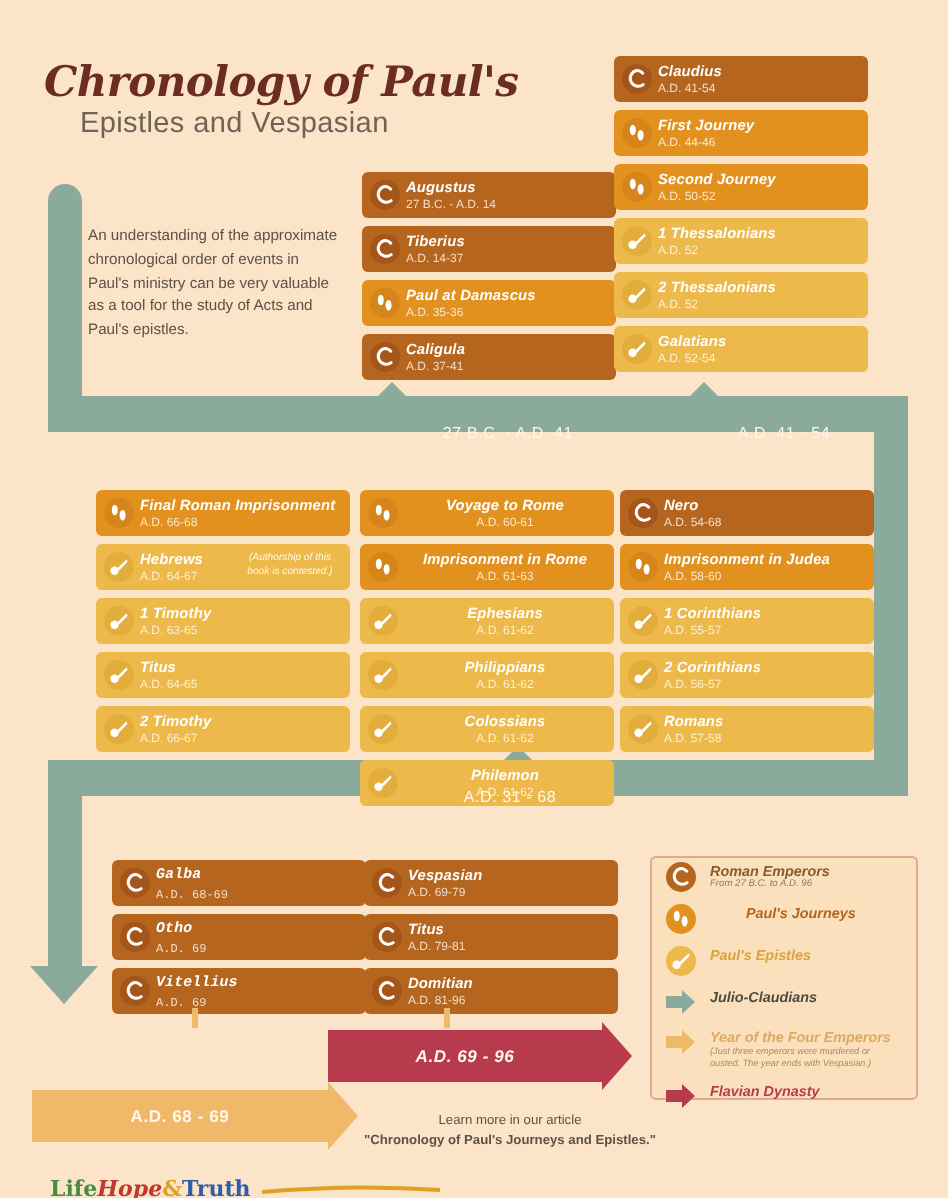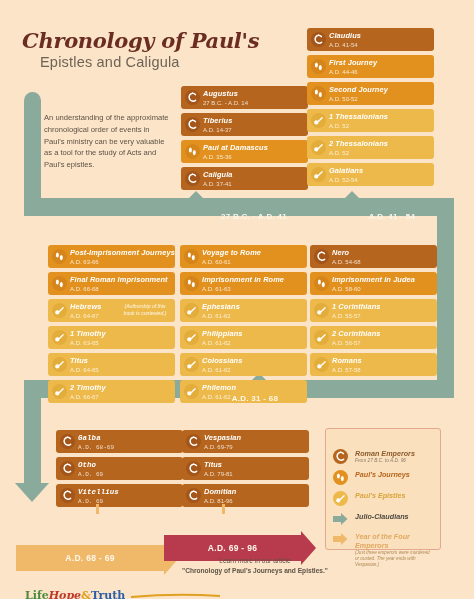--- a/index.html
+++ b/index.html
@@ -89,21 +89,21 @@
     display: flex; align-items: center; justify-content: center;
   }
   .emperor .ico { background: #a3551a; }
   .journey .ico { background: #d6851a; }
   .epistle .ico { background: #e3ad3c; }
   .ico svg { display: block; }
 
   
   .dateband {
     position: absolute; height: 36px;
-    color: #fff7ea; font-size: 8px; font-weight: bold;
+    color: #fff7ea; font-size: 8px; font-weight: normal;
     display: flex; align-items: center; justify-content: center;
     letter-spacing: .3px;
   }
 
   
   .barrow {
     position: absolute; height: 26px;
     display: flex; align-items: center; justify-content: center;
     color: #fff7ea; font-size: 8.5px; font-weight: bold; letter-spacing: .3px; margin-top: 35px;
   }
@@ -117,23 +117,23 @@
   .arrow-tan .tip  { border-left: 15px solid #f0b96a; }
   .arrow-red  { background: #b73b4c; }
   .arrow-red .tip  { border-left: 15px solid #b73b4c; }
 
   
   .tanstem { position: absolute; background: #f0b96a; width: 3px; }
 
   
   .legend {
     position: absolute; left: 325px; top: 428px;
-    width: 116px; height: 122px;
+    width: 134px; height: 122px;
     background: #fbe0bd; border: 1px solid #e2a98e;
-    border-radius: 3px; padding: 20px 7px;
+    border-radius: 3px; padding: 2px 7px;
   }
   .lrow { display: flex; align-items: flex-start; margin-bottom: 6px; }
   .lrow .lic { width: 20px; flex: 0 0 20px; display: flex; align-items: center; }
   .lrow .lic .circ {
     width: 15px; height: 15px; border-radius: 50%;
     display: flex; align-items: center; justify-content: center;
   }
   .lrow .ltxt { padding-left: 2px; }
   .lname { font-size: 7.2px; font-weight: bold; font-style: italic; line-height: 9px; }
   .lsub  { font-size: 4.8px; line-height: 6px; color: #8a7a68; font-style: italic; }
@@ -147,21 +147,21 @@
     text-align: center; font-size: 6.6px; line-height: 10px; color: #5d5247;
   }
   .footnote .fn2 { font-weight: bold; }
 </style>
 </head>
 <body>
 
 <div id="page">
 
   <div class="title">Chronology of Paul's</div>
-  <div class="subtitle">Epistles and Caligula</div>
+  <div class="subtitle">Epistles and Vespasian</div>
 
   <div class="teal teal-v1"></div>
   <div class="teal teal-band1"></div>
   <div class="teal teal-v2"></div>
   <div class="teal teal-band2"></div>
   <div class="teal teal-v3"></div>
   <div class="teal-arrow"></div>
 
   <div class="notch" style="left:189px; top:191px;"></div>
   <div class="notch" style="left:345px; top:191px;"></div>
@@ -278,30 +278,20 @@
   <div class="dateband" style="left:330px; top:198px; width:124px;">A.D. 41 - 54</div>
 
   <div class="col" id="t2-left" style="left:48px;  top:245px;">
       <div class="item journey">
         <span class="ico">
           <svg width="11" height="11" viewBox="0 0 11 11">
             <ellipse cx="3.4" cy="4" rx="1.5" ry="2.6" fill="#fff"></ellipse>
             <ellipse cx="7.3" cy="6.6" rx="1.5" ry="2.6" fill="#fff"></ellipse>
           </svg>
         </span>
-        <div class="nm">Post-Imprisonment Journeys</div>
-        <div class="dt">A.D. 63-66</div>
-      </div>
-      <div class="item journey">
-        <span class="ico">
-          <svg width="11" height="11" viewBox="0 0 11 11">
-            <ellipse cx="3.4" cy="4" rx="1.5" ry="2.6" fill="#fff"></ellipse>
-            <ellipse cx="7.3" cy="6.6" rx="1.5" ry="2.6" fill="#fff"></ellipse>
-          </svg>
-        </span>
         <div class="nm">Final Roman Imprisonment</div>
         <div class="dt">A.D. 66-68</div>
       </div>
       <div class="item epistle">
         <span class="ico">
           <svg width="11" height="11" viewBox="0 0 11 11">
             <circle cx="3.3" cy="7.4" r="2.1" fill="#fff"></circle>
             <path d="M4.6 6.2 L9.2 1.7 L9.8 2.9 L5.6 7.3 Z" fill="#fff"></path>
           </svg>
         </span>
@@ -333,21 +323,21 @@
         <span class="ico">
           <svg width="11" height="11" viewBox="0 0 11 11">
             <circle cx="3.3" cy="7.4" r="2.1" fill="#fff"></circle>
             <path d="M4.6 6.2 L9.2 1.7 L9.8 2.9 L5.6 7.3 Z" fill="#fff"></path>
           </svg>
         </span>
         <div class="nm">2 Timothy</div>
         <div class="dt">A.D. 66-67</div>
       </div>
     </div>
-  <div class="col" id="t2-mid" style="left:180px; top:245px;">
+  <div class="col" id="t2-mid" style="left:180px; top:245px;text-align:center;">
       <div class="item journey">
         <span class="ico">
           <svg width="11" height="11" viewBox="0 0 11 11">
             <ellipse cx="3.4" cy="4" rx="1.5" ry="2.6" fill="#fff"></ellipse>
             <ellipse cx="7.3" cy="6.6" rx="1.5" ry="2.6" fill="#fff"></ellipse>
           </svg>
         </span>
         <div class="nm">Voyage to Rome</div>
         <div class="dt">A.D. 60-61</div>
       </div>
@@ -522,21 +512,21 @@
       </div>
     </div>
 
   <div class="tanstem" style="left:96px;  top:504px; height:10px;"></div>
   <div class="tanstem" style="left:222px; top:504px; height:10px;"></div>
 
   <div class="barrow arrow-tan" style="left:16px; top:510px; width:148px;">
     <span>A.D. 68 - 69</span>
     <span class="tip"></span>
   </div>
-  <div class="barrow arrow-red" style="left:164px; top:500px; width:137px;">
+  <div class="barrow arrow-red" style="left:164px; top:480px; width:137px;font-style:italic;">
     <span>A.D. 69 - 96</span>
     <span class="tip"></span>
   </div>
 
   <div class="legend" id="legend-box">
       <div class="lrow">
         <div class="lic">
           <div class="circ" style="background: rgb(181, 101, 29);">
             <svg width="11" height="11" viewBox="0 0 11 11">
               <path d="M5.5 1.2 A4 4 0 1 0 8.6 8.3" stroke="#fff" stroke-width="1.5" fill="none" stroke-linecap="round"></path>
@@ -552,21 +542,21 @@
       <div class="lrow">
         <div class="lic">
           <div class="circ" style="background: rgb(226, 145, 31);">
             <svg width="11" height="11" viewBox="0 0 11 11">
               <ellipse cx="3.4" cy="4" rx="1.5" ry="2.6" fill="#fff"></ellipse>
               <ellipse cx="7.3" cy="6.6" rx="1.5" ry="2.6" fill="#fff"></ellipse>
             </svg>
           </div>
         </div>
         <div class="ltxt">
-          <div class="lname" style="color: rgb(181, 101, 29);">Paul's Journeys</div>
+          <div class="lname" style="color: rgb(181, 101, 29); margin-left: 18px;">Paul's Journeys</div>
         </div>
       </div>
       <div class="lrow">
         <div class="lic">
           <div class="circ" style="background: rgb(237, 185, 74);">
             <svg width="11" height="11" viewBox="0 0 11 11">
               <circle cx="3.3" cy="7.4" r="2.1" fill="#fff"></circle>
               <path d="M4.6 6.2 L9.2 1.7 L9.8 2.9 L5.6 7.3 Z" fill="#fff"></path>
             </svg>
           </div>
@@ -587,20 +577,30 @@
       </div>
       <div class="lrow">
         <div class="lic">
           <div style="position: relative; width: 15px; height: 14px;"><svg width="15" height="14" viewBox="0 0 15 14">
               <path d="M0 4 H8 V1 L14.5 7 L8 13 V10 H0 Z" fill="#f0b96a"></path>
             </svg></div>
         </div>
         <div class="ltxt">
           <div class="lname" style="color: rgb(224, 168, 96);">Year of the Four Emperors</div>
           <div class="lsub2">(Just three emperors were murdered or ousted. The year ends with Vespasian.)</div>
+        </div>
+      </div>
+      <div class="lrow">
+        <div class="lic">
+          <div style="position: relative; width: 15px; height: 14px;"><svg width="15" height="14" viewBox="0 0 15 14">
+              <path d="M0 4 H8 V1 L14.5 7 L8 13 V10 H0 Z" fill="#b73b4c"></path>
+            </svg></div>
+        </div>
+        <div class="ltxt">
+          <div class="lname" style="color: rgb(183, 59, 76);">Flavian Dynasty</div>
         </div>
       </div>
     </div>
 
   <div class="logo">
     <span class="l1" style="color:#4a8c3f">Life</span><span class="l1" style="color:#c0392b; font-style:italic">Hope</span><span class="l1" style="color:#e0a020">&amp;</span><span class="l1" style="color:#2d5fa8">Truth</span>
     <svg width="92" height="6">
       <path d="M1,4 Q46,0 90,3" stroke="#e0a020" stroke-width="2" fill="none"></path>
     </svg>
   </div>

